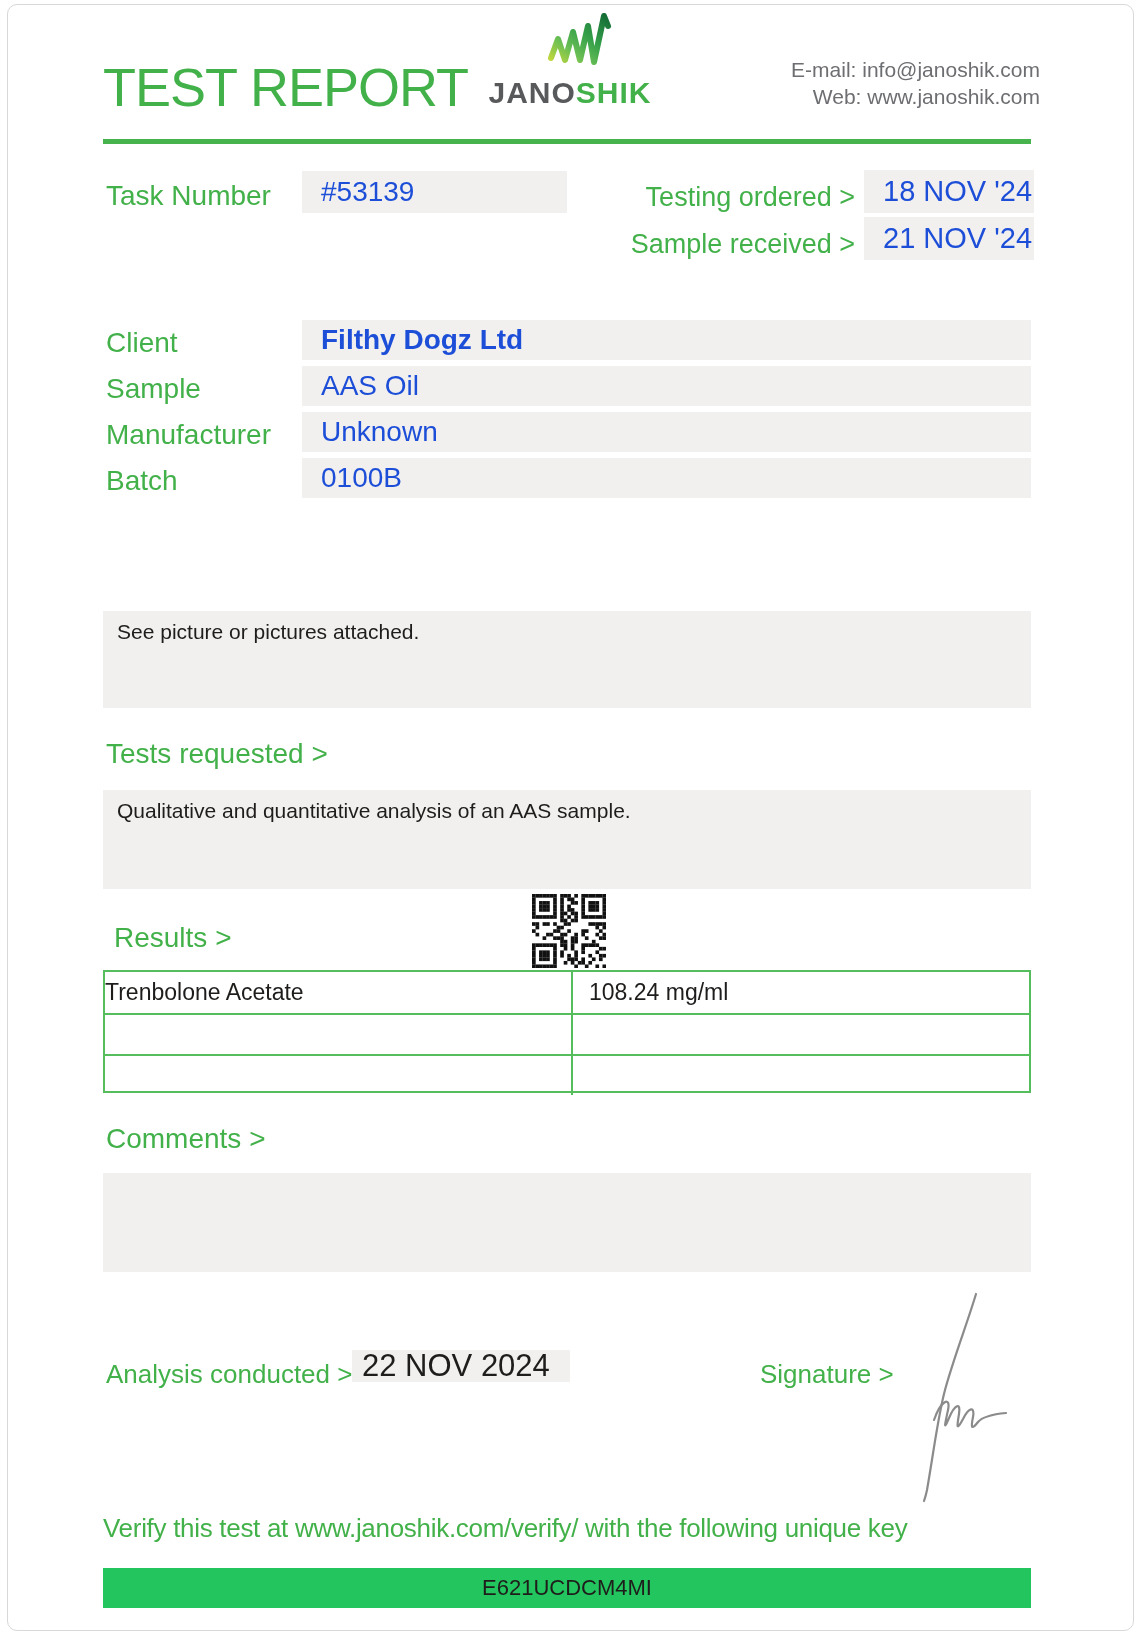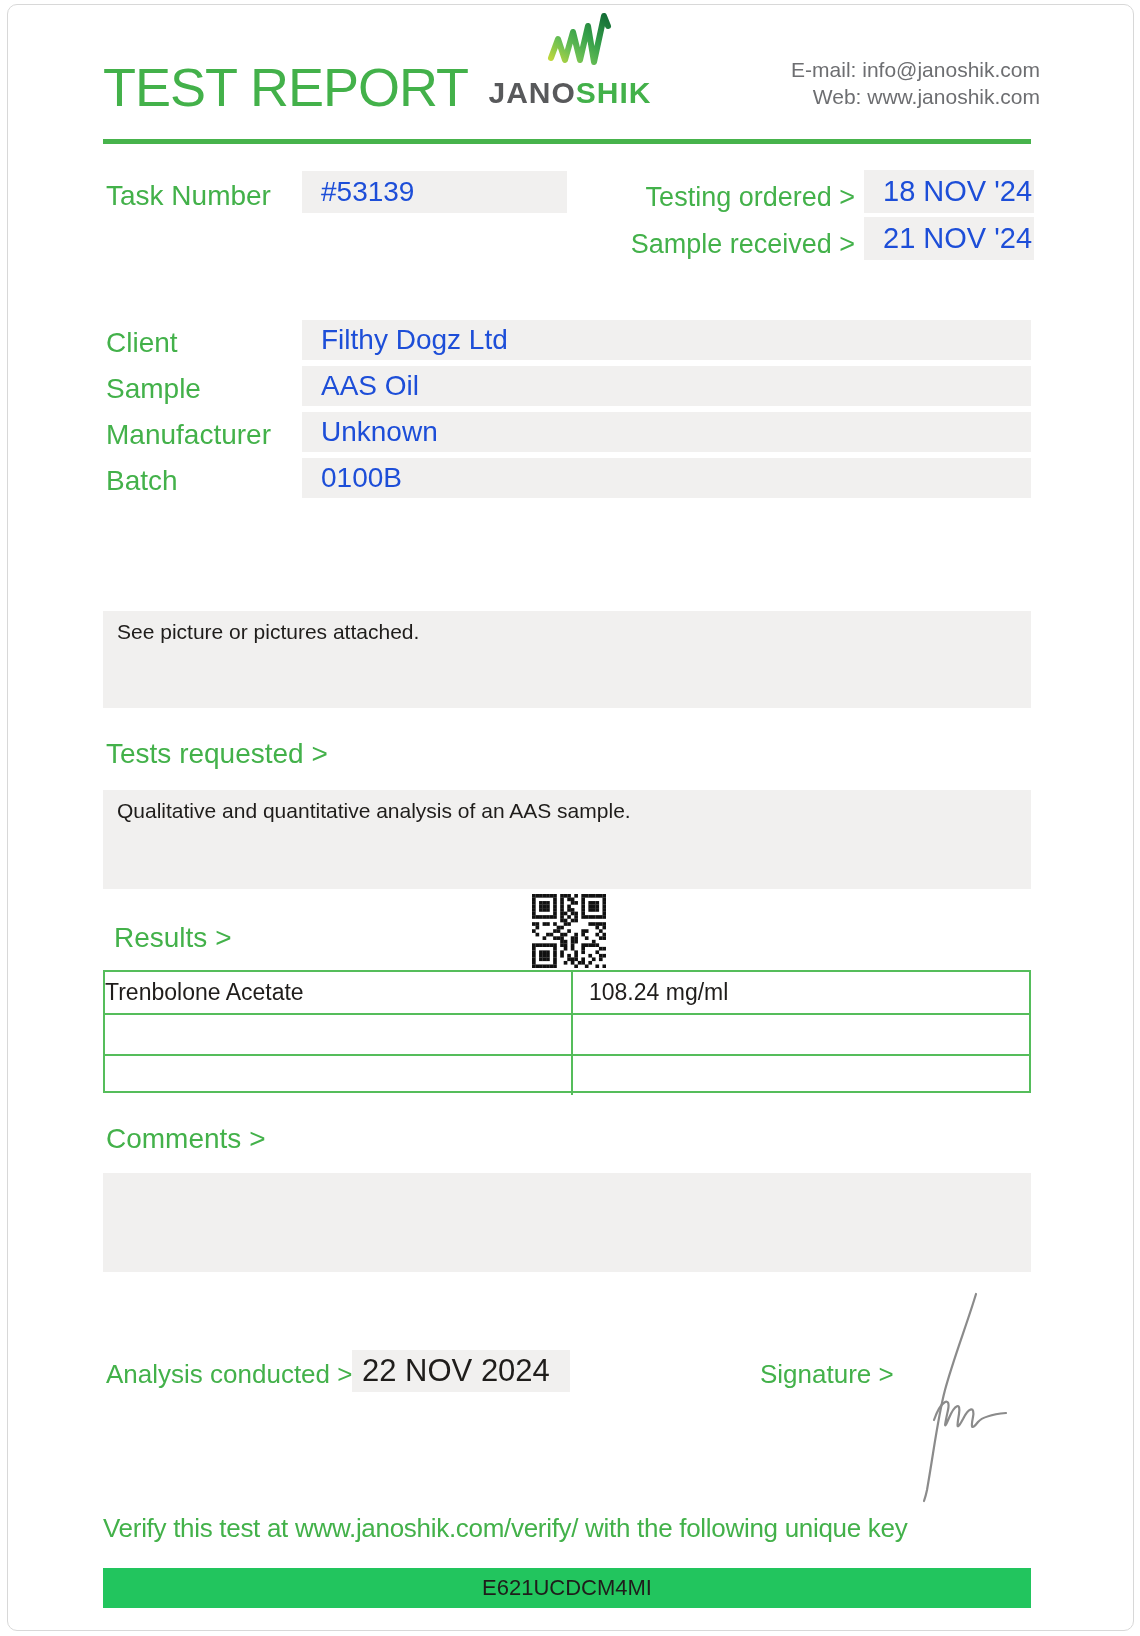--- a/index.html
+++ b/index.html
@@ -66,21 +66,21 @@
     position:absolute; left:0; top:0; bottom:0; width:468px;
     border-right:2px solid #55bd5b;
     display:flex; align-items:center; font-size:23px;
   }
   .results-table .cell-b {
     position:absolute; left:468px; top:0; bottom:0; right:0;
     display:flex; align-items:center; padding-left:16px; font-size:23px;
   }
 
   .date-box {
-    position:absolute; left:352px; top:1350px; width:218px; height:42px;
+    position:absolute; left:352px; top:1350px; width:218px; height:32px;
     background:#f1f0ef; display:flex; align-items:center; padding-left:10px;
     font-size:31px; white-space:nowrap;
   }
 
   .signature-svg { position:absolute; left:903px; top:1292px; }
 
   .verify-line { left:103px; top:1513px; font-size:26px; letter-spacing:-0.3px; color:#43b14a; white-space:nowrap; }
 
   .key-box {
     position:absolute; left:103px; top:1568px; width:928px; height:40px;
@@ -123,21 +123,21 @@
   <div class="abs label" style="left:106px; top:180px;">Task Number</div>
   <div class="valuebox" style="left:302px; top:171px; width:265px; height:42px;">#53139</div>
 
   <div class="abs label-sm" style="left:620px; top:182px; width:235px; text-align:right;">Testing ordered &gt;</div>
   <div class="valuebox" style="left:864px; top:170px; width:170px; height:43px; font-size:29px;">18 NOV '24</div>
 
   <div class="abs label-sm" style="left:620px; top:229px; width:235px; text-align:right;">Sample received &gt;</div>
   <div class="valuebox" style="left:864px; top:217px; width:170px; height:43px; font-size:29px;">21 NOV '24</div>
 
   <div class="abs label" style="left:106px; top:327px;">Client</div>
-  <div class="valuebox" style="left:302px; top:320px; width:729px; height:40px;">Filthy Dogz Ltd</div>
+  <div class="valuebox" style="left:302px; top:320px; width:729px; height:40px;font-weight:bold;">Filthy Dogz Ltd</div>
 
   <div class="abs label" style="left:106px; top:373px;">Sample</div>
   <div class="valuebox" style="left:302px; top:366px; width:729px; height:40px;">AAS Oil</div>
 
   <div class="abs label" style="left:106px; top:419px;">Manufacturer</div>
   <div class="valuebox" style="left:302px; top:412px; width:729px; height:40px;">Unknown</div>
 
   <div class="abs label" style="left:106px; top:465px;">Batch</div>
   <div class="valuebox" style="left:302px; top:458px; width:729px; height:40px;">0100B</div>
 

